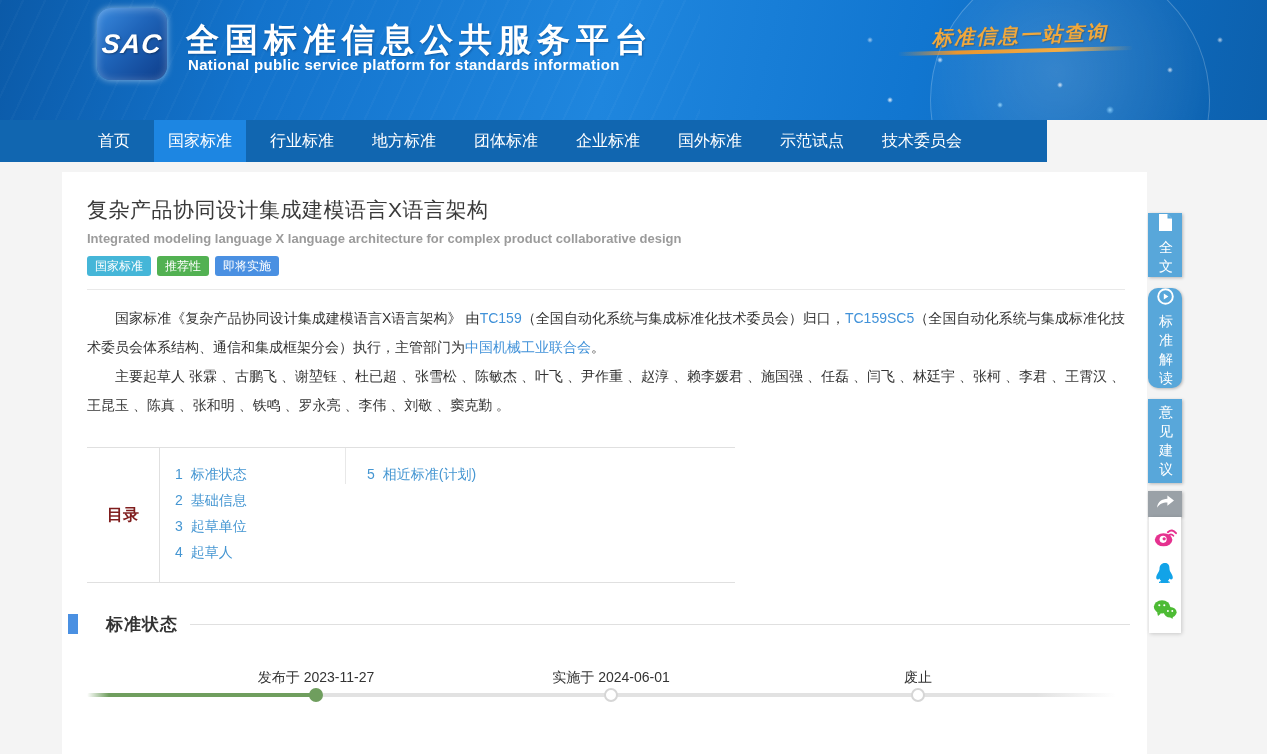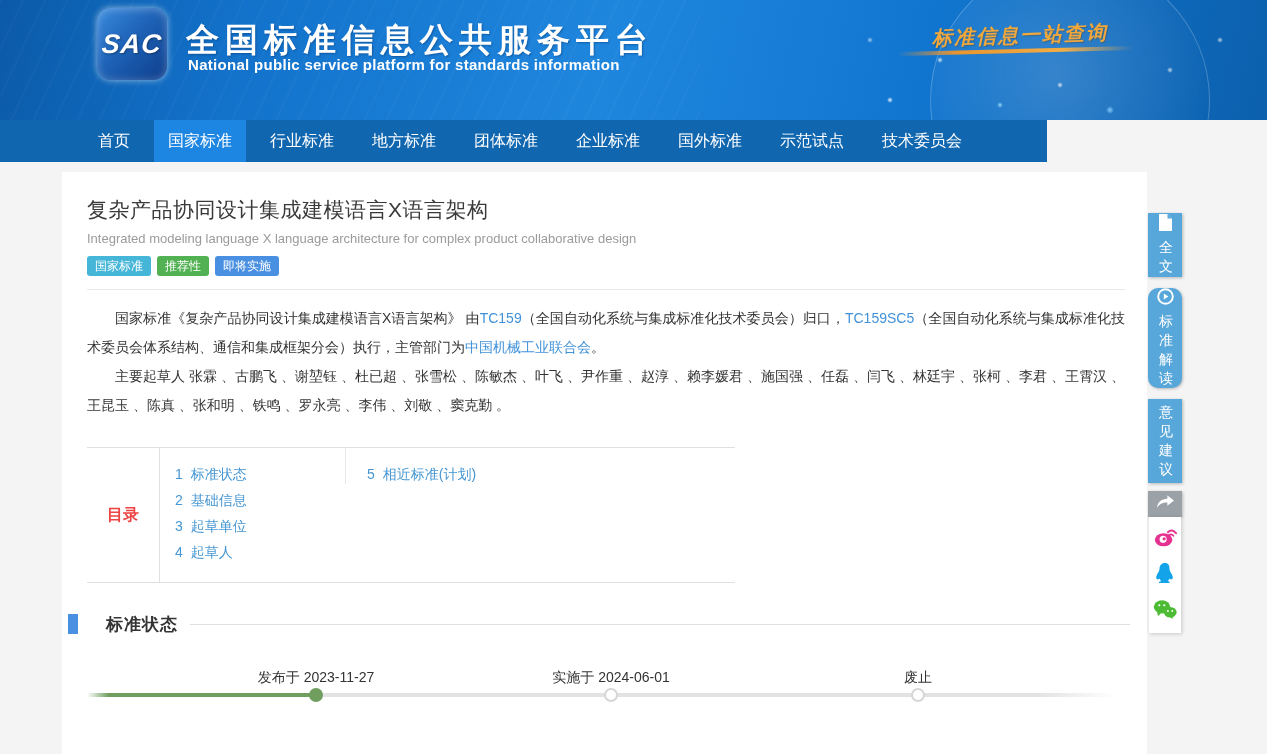--- a/index.html
+++ b/index.html
@@ -65,37 +65,37 @@
   
   .nav { position:absolute; left:0; top:120px; width:1047px; height:42px; background:#1166b0; }
   .nav-list { display:flex; margin-left:84px; gap:10px; height:42px; list-style:none; }
   .nav-item { display:block; padding:0 14px; line-height:42px; color:#fff; font-size:16px;
     text-decoration:none; white-space:nowrap; cursor:pointer; }
   .nav-item.active { background:#1d86e2; }
   
   .panel { position:absolute; left:62px; top:172px; width:1085px; height:582px; background:#fff; }
   .content { padding:24px 22px 0 25px; }
   .std-title { font-size:21px; font-weight:normal; color:#3a3a3a; letter-spacing:.5px; }
-  .std-sub { margin-top:7px; font-size:13px; color:#9b9b9b; }
+  .std-sub { margin-top:7px; font-size:13px; color:#9b9b9b;font-weight:bold; }
   .tags { margin-top:10px; display:flex; gap:6px; }
   .tag { font-size:12px; color:#fff; padding:4px 8px; border-radius:3px; line-height:1; cursor:default; }
   .tag-cyan { background:#45b6d8; }
   .tag-green { background:#52b152; }
   .tag-blue { background:#4a90e2; }
   .title-divider { margin-top:13px; border-bottom:1px solid #e9e9e9; }
   .paras { margin-top:14px; }
   .paras p { font-size:14px; color:#333; line-height:29px; text-indent:2em; text-align:justify; }
   a.link { color:#4192d9; text-decoration:none; cursor:pointer; }
   
   .toc {
     margin-top:27px; width:648px; border-top:1px solid #e0e0e0; border-bottom:1px solid #e0e0e0;
     display:flex; min-height:136px;
   }
   .toc-label-cell { width:73px; border-right:1px solid #e0e0e0; display:flex; align-items:center; justify-content:center; }
-  .toc-label { font-size:16px; font-weight:bold; color:#ef4444; }
+  .toc-label { font-size:16px; font-weight:bold; color:#7f1d1d; }
   .toc-col1 { padding:13px 0 0 15px; width:185px; }
   .toc-col2 { padding:13px 0 0 21px; border-left:1px solid #e8e8e8; height:36px; margin-top:0; }
   .toc-item { display:block; line-height:26px; font-size:14px; color:#4596d2; text-decoration:none; cursor:pointer; white-space:nowrap; }
   .toc-num { margin-right:8px; }
   
   .section { margin-top:30px; }
   .section-head { display:flex; align-items:center; height:22px; margin-left:-19px; }
   .section-bar { width:10px; height:20px; background:#4a90e2; }
   .section-title { margin-left:28px; font-size:17px; font-weight:bold; color:#333; letter-spacing:1px; }
   .section-line { flex:1; height:1px; background:#e0e0e0; margin-left:12px; margin-right:-5px; }

